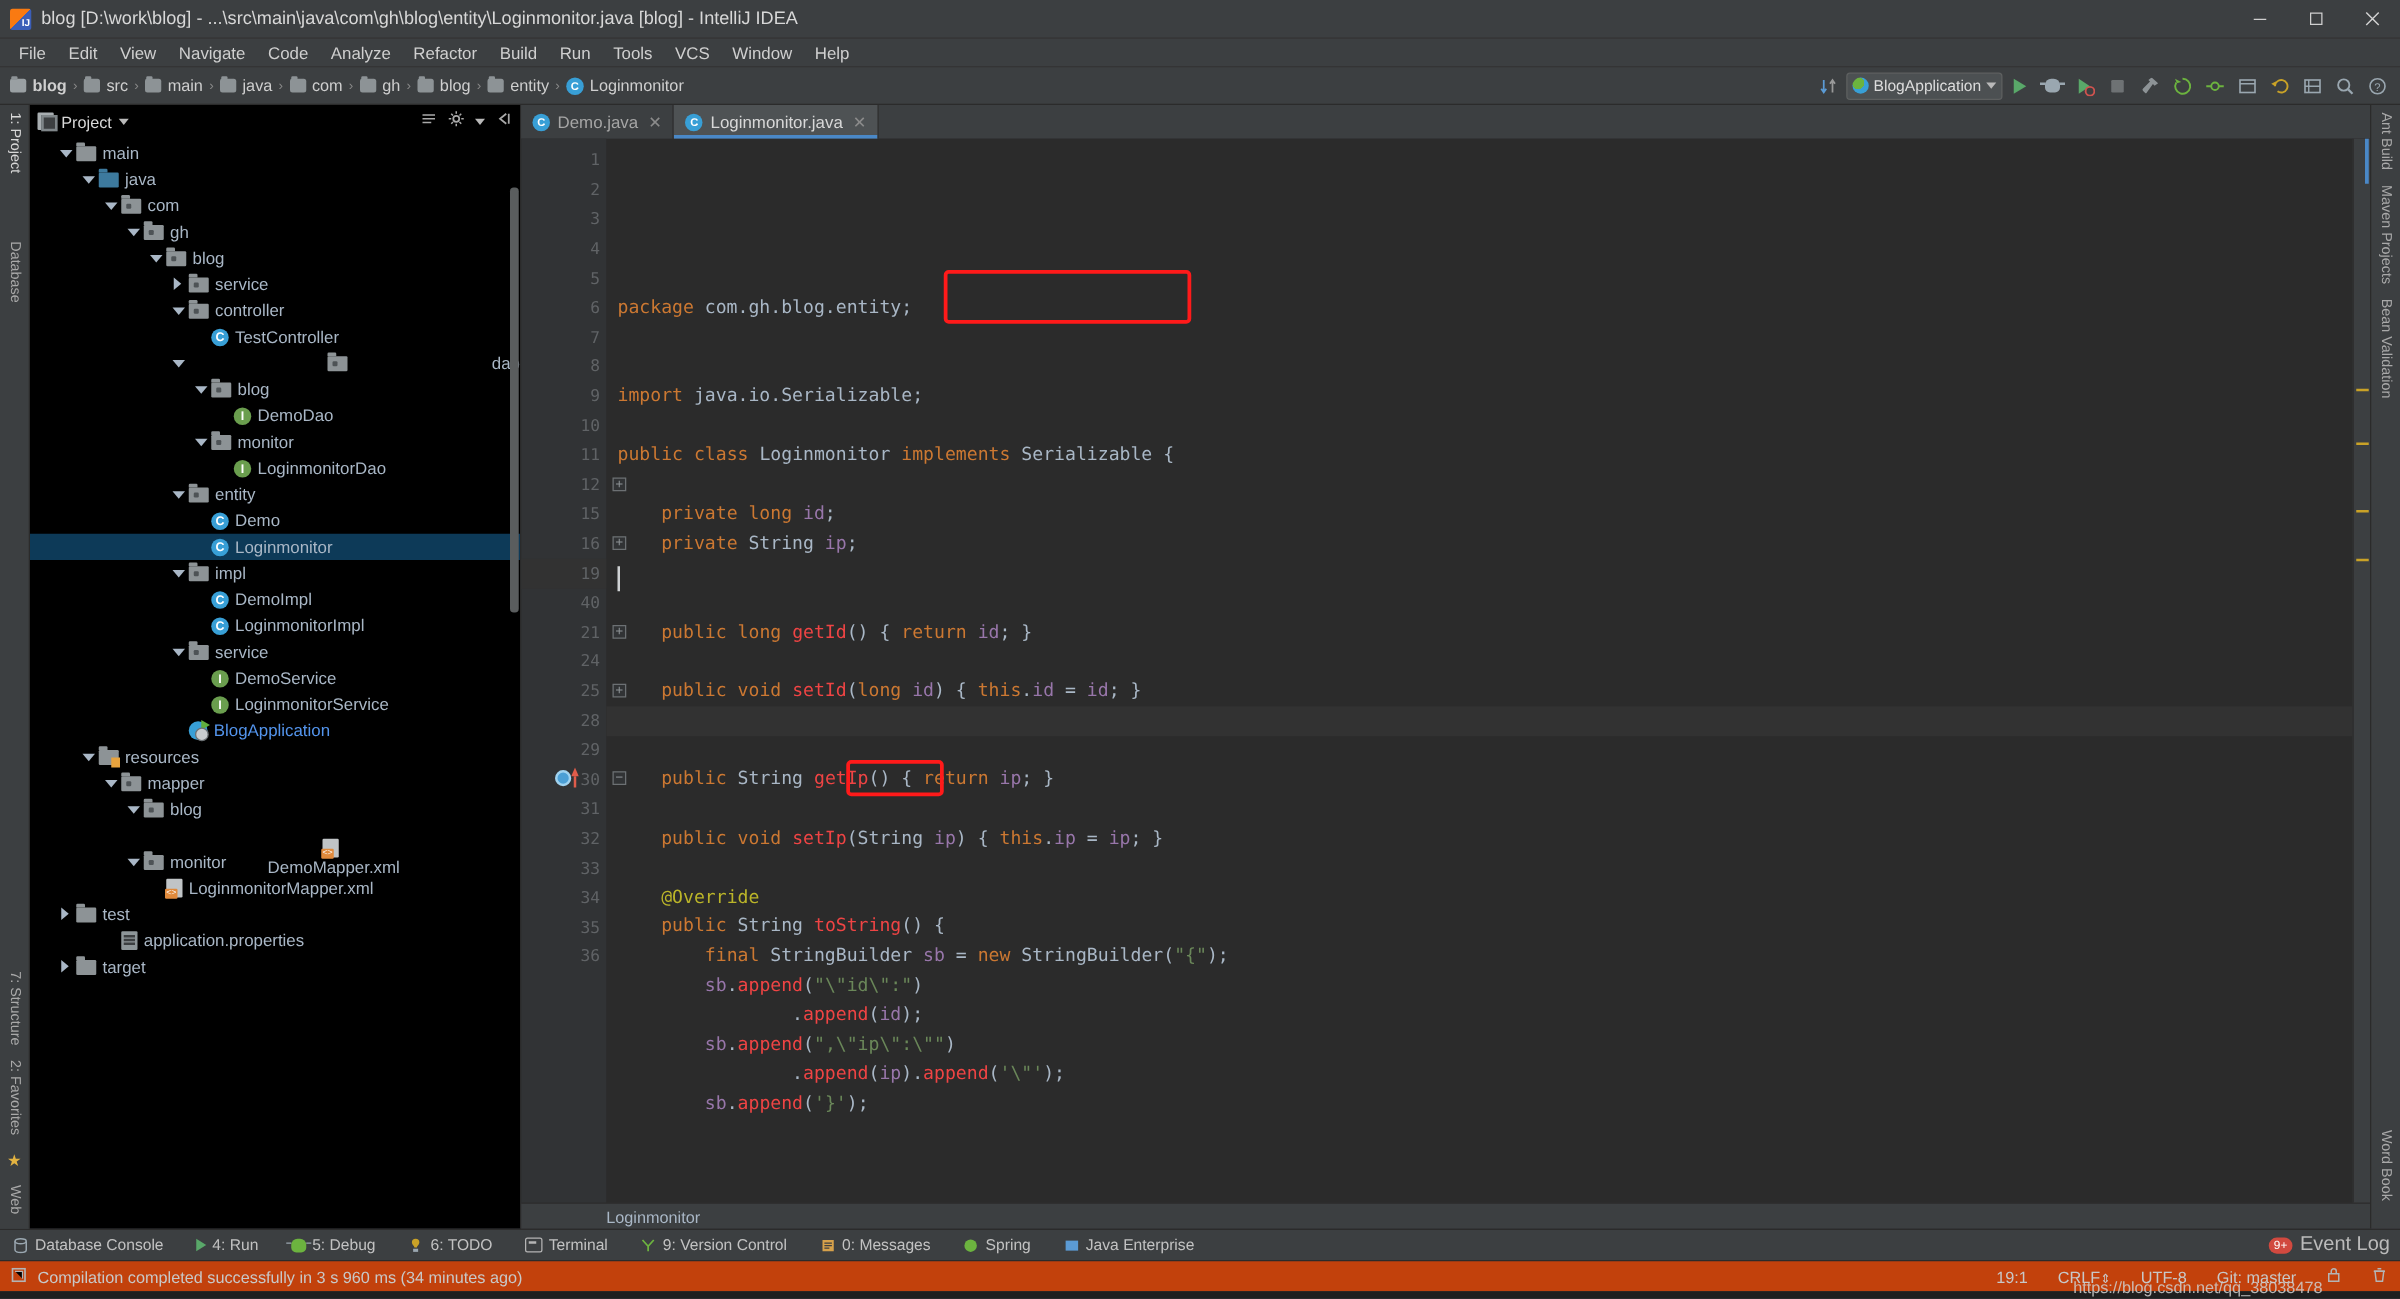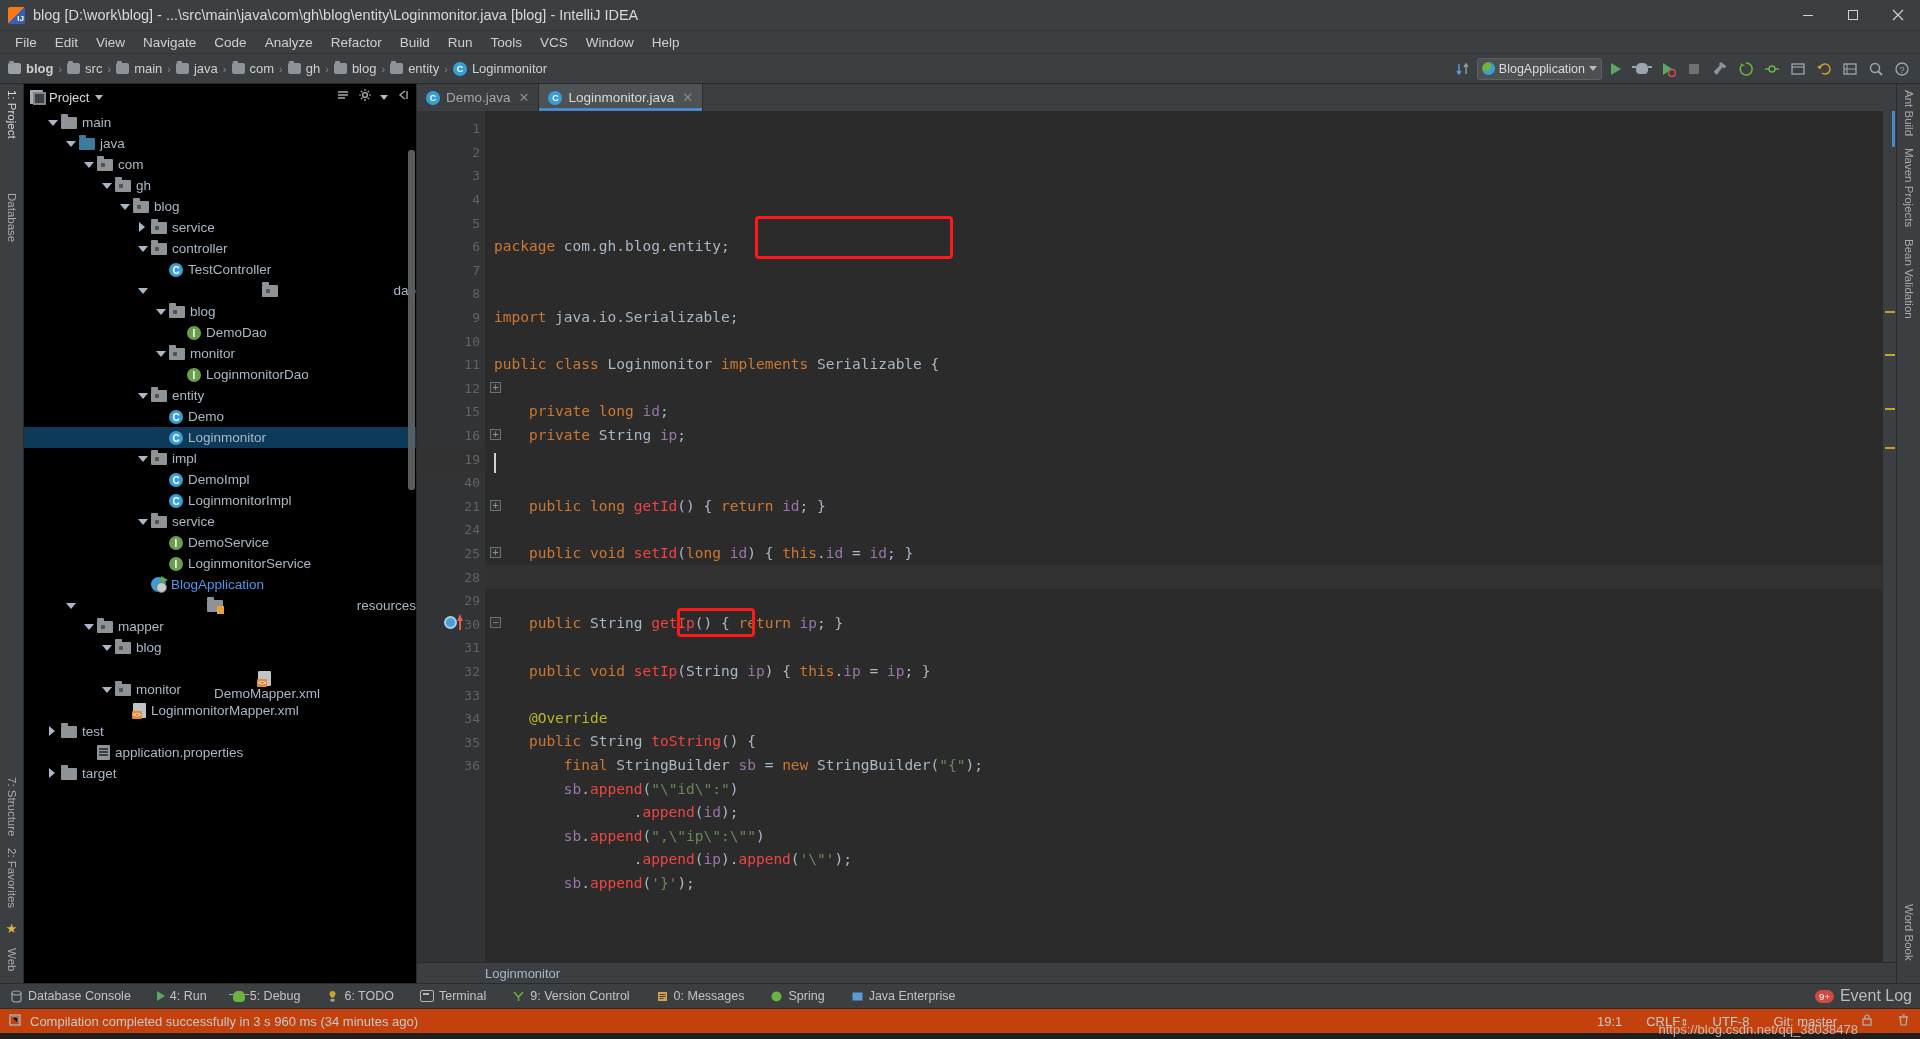--- a/index.html
+++ b/index.html
@@ -577,21 +577,21 @@
           <div class="node" style="padding-left: 130px;">
             <span class="tw "></span>
             <span class="ico iface">I</span>
             <span class="lbl ">LoginmonitorService</span>
           </div>
           <div class="node" style="padding-left: 112px;">
             <span class="tw "></span>
             <span class="ico springboot"></span>
             <span class="lbl blue">BlogApplication</span>
           </div>
-          <div class="node" style="padding-left: 40px; justify-content: space-between;">
+          <div class="node" style="padding-left: 40px;">
             <span class="tw open"></span>
             <span class="ico folder-res"></span>
             <span class="lbl ">resources</span>
           </div>
           <div class="node" style="padding-left: 58px;">
             <span class="tw open"></span>
             <span class="ico folder-pkg"></span>
             <span class="lbl ">mapper</span>
           </div>
           <div class="node" style="padding-left: 76px;">

